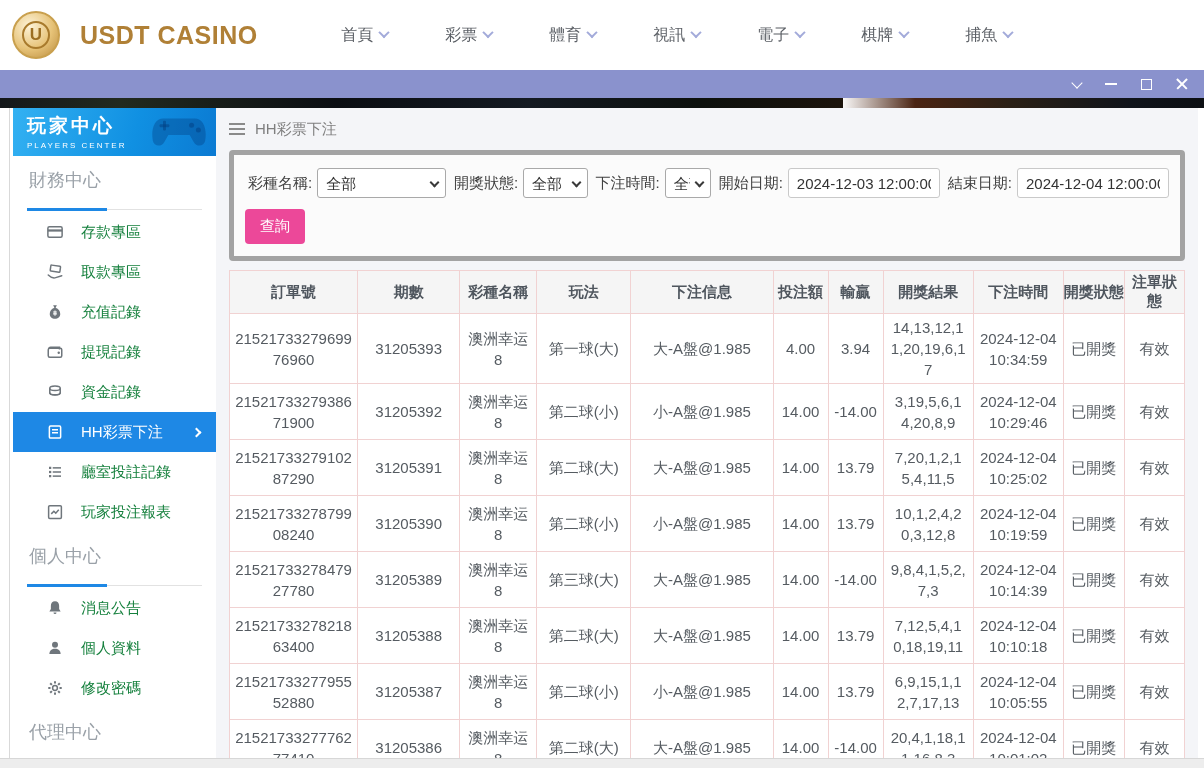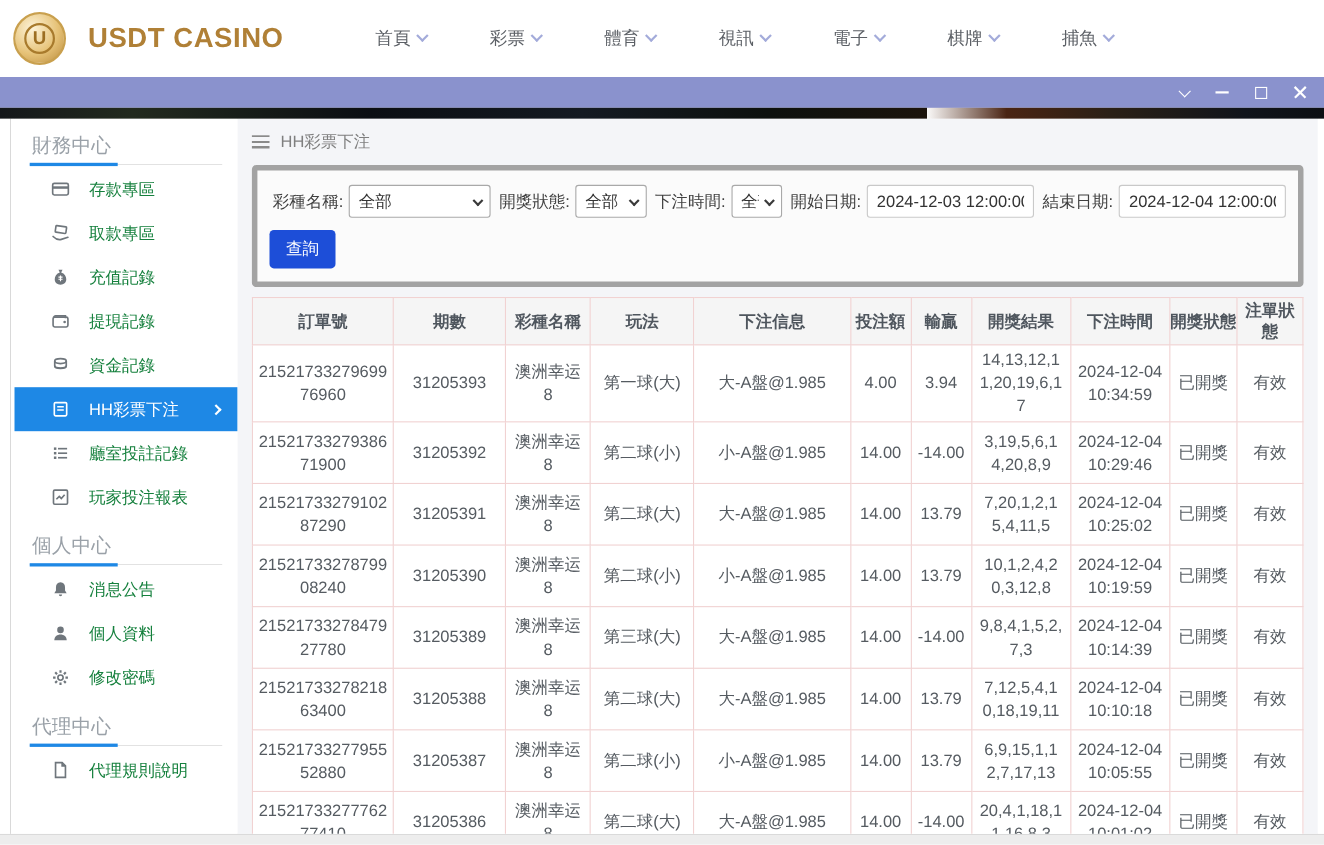--- a/index.html
+++ b/index.html
@@ -46,21 +46,21 @@
   .gutter-left { width:13px; background:linear-gradient(90deg,#fff 9px,#d9d9d9 9px,#d9d9d9 10px,#fff 10px); }
   .gutter-right { width:6px; background:#fff; }
 
   
   .sidebar { width:203px; background:#fff; overflow:hidden; flex-shrink:0; }
   .sidebar-header { height:48px; position:relative; overflow:hidden; padding:5px 0 0 14px;
     background:linear-gradient(105deg,#33b1f2 0%,#1090e2 60%,#0b7ad2 100%); color:#fff; }
   .sidebar-title { font-size:19px; letter-spacing:3px; font-weight:bold; }
   .sidebar-subtitle { font-size:8px; letter-spacing:2px; margin-top:2px; }
   .sidebar-gamepad { position:absolute; right:6px; top:4px; width:62px; height:40px; opacity:.9; }
-  .section-title { font-size:18px; color:#9aa1a8; padding:12px 16px 6px; height:40px; }
+  .section-title { font-size:18px; color:#9aa1a8; padding:12px 16px 6px; height:52px; }
   .section-underline { height:3px; margin:0 14px 1px 14px; position:relative;
     background:linear-gradient(#0000 1px,#e2e2e2 1px,#e2e2e2 2px,#0000 2px); }
   .section-underline::before { content:''; position:absolute; left:0; top:0; width:80px; height:3px; background:#1e88e5; }
   .menu-item { height:40px; display:flex; align-items:center; gap:17px; padding-left:33px;
     font-size:15px; color:#15803d; cursor:pointer; position:relative; }
   .menu-item .micon { width:18px; height:18px; color:#6f767c; flex-shrink:0; }
   .menu-item .micon svg { width:18px; height:18px; display:block; }
   .menu-item.active { background:#1e88e5; color:#fff; }
   .menu-item.active .micon { color:#fff; }
   .chev-right { position:absolute; right:16px; width:7px; height:7px;
@@ -80,21 +80,21 @@
     border-radius:3px; display:inline-flex; align-items:flex-end; }
   .select-wrap select { appearance:none; -webkit-appearance:none; border:none; background:transparent;
     height:28px; font-size:15px; color:#333; padding:0 20px 0 8px; width:100%; outline:none;
     font-family:"Liberation Sans", sans-serif; }
   .select-wrap .chev-dark { position:absolute; right:7px; top:10px; width:7px; height:7px;
     border-right:2px solid #3a3a3a; border-bottom:2px solid #3a3a3a; transform:rotate(45deg); pointer-events:none; }
   .w-lottery { width:152px; } .w-draw { width:76px; } .w-order { width:54px; }
   .date-input { height:30px; width:152px; border:1px solid #c9c9c9; border-radius:3px;
     background:#fff; font-size:15px; color:#333; padding:0 8px;
     font-family:"Liberation Sans", sans-serif; }
-  .btn-search { margin-top:11px; background:#1d4ed8; color:#fff; border:none; border-radius:4px;
+  .btn-search { margin-top:11px; background:#ec4899; color:#fff; border:none; border-radius:4px;
     font-size:15px; padding:8px 15px; cursor:pointer; font-family:"Liberation Sans", sans-serif; }
 
   table.bets { width:100%; border-collapse:collapse; table-layout:fixed; background:#fff; }
   table.bets th { background:#f5f5f5; border:1px solid #f1d2d2; color:#4f565e; font-size:15px;
     font-weight:bold; height:42px; padding:2px 0; text-align:center; }
   table.bets td { border:1px solid #f1d2d2; color:#555b61; font-size:15px; text-align:center;
     height:56px; padding:3px 5px; line-height:1.4; background:#fff; }
   table.bets td.break, table.bets th.break { word-break:break-all; }
   col.c1{width:128px} col.c2{width:102px} col.c3{width:77px} col.c4{width:94px}
   col.c5{width:142px} col.c6{width:55px} col.c7{width:55px} col.c8{width:90px}
@@ -150,20 +150,31 @@
   <span class="wc wc-max"></span>
   <span class="wc wc-close"></span>
 </div>
 
 <div class="darkstrip"></div>
 
 <div class="layout">
   <div class="gutter-left"></div>
 
   <div class="sidebar">
+    <div class="sidebar-header">
+      <div class="sidebar-title">玩家中心</div>
+      <div class="sidebar-subtitle">PLAYERS CENTER</div>
+      <svg class="sidebar-gamepad" viewBox="0 0 64 40">
+        <path d="M16 6 C6 6 3 18 5 29 c1 6 9 7 12 1 l4 -7 h22 l4 7 c3 6 11 5 12 -1 2 -11 -1 -23 -11 -23 z" fill="rgba(0,55,120,.38)"></path>
+        <circle cx="45" cy="13" r="2.6" fill="rgba(0,55,120,.5)"></circle>
+        <circle cx="52" cy="18" r="2.6" fill="rgba(0,55,120,.5)"></circle>
+        <rect x="12" y="12" width="10" height="3" rx="1" fill="rgba(0,55,120,.5)"></rect>
+        <rect x="15.5" y="8.5" width="3" height="10" rx="1" fill="rgba(0,55,120,.5)"></rect>
+      </svg>
+    </div>
     <div id="sidebar-sections">
         <div class="section-title">財務中心</div>
         <div class="section-underline"></div>
         <div class="menu-item">
           <span class="micon">
             <svg viewBox="0 0 24 24">
               <rect x="2.5" y="5" width="19" height="14" rx="2" fill="none" stroke="currentColor" stroke-width="2"></rect>
               <rect x="2.5" y="8.5" width="19" height="3" fill="currentColor"></rect>
             </svg>
           </span>

